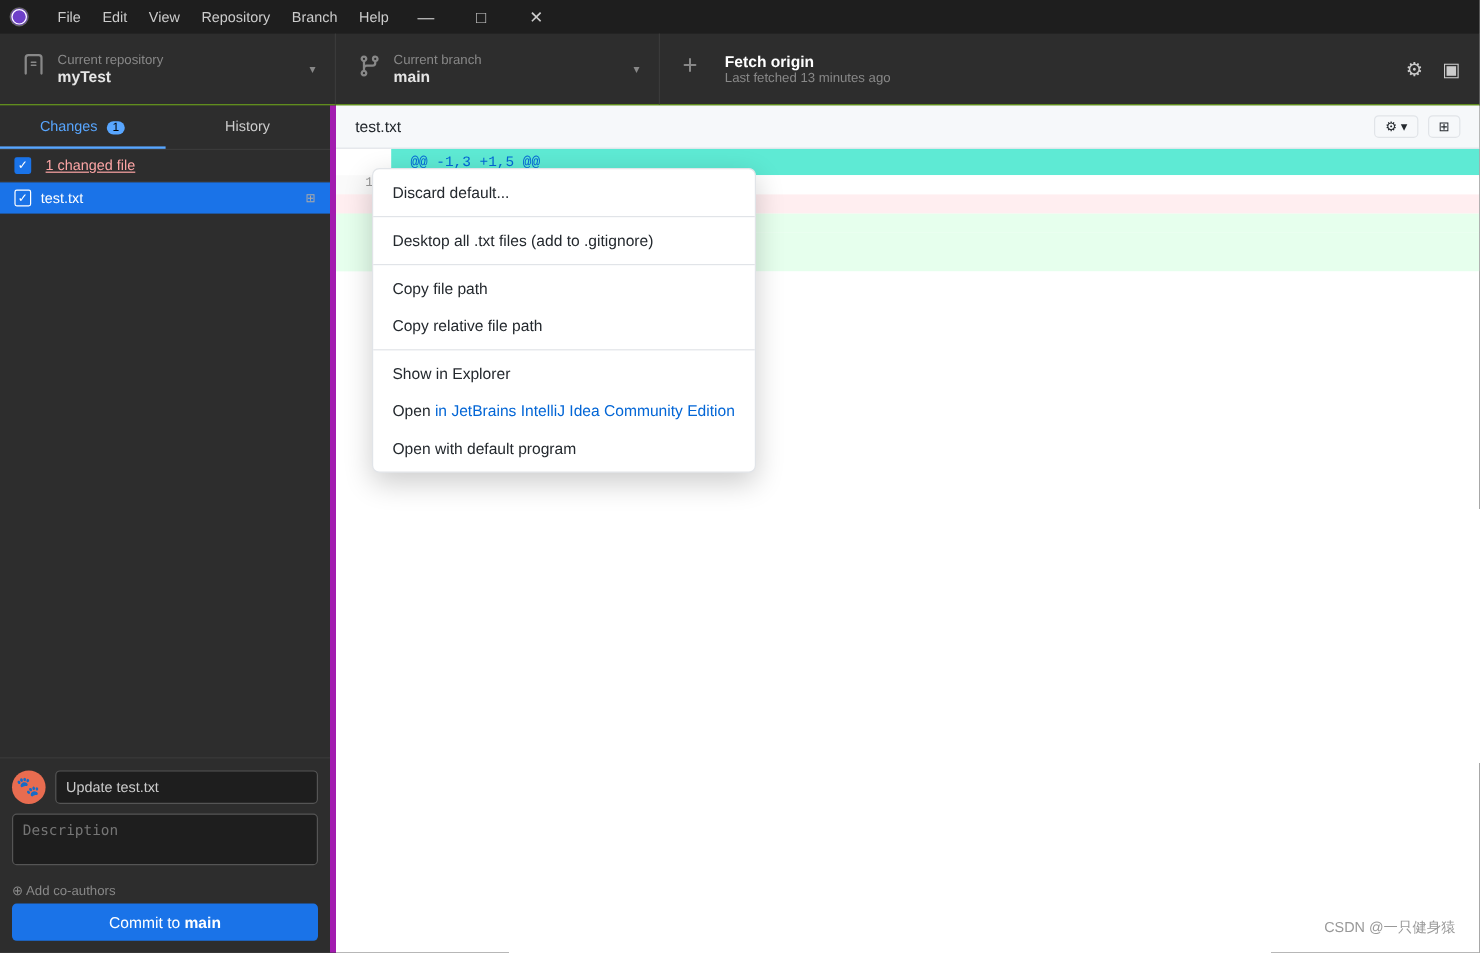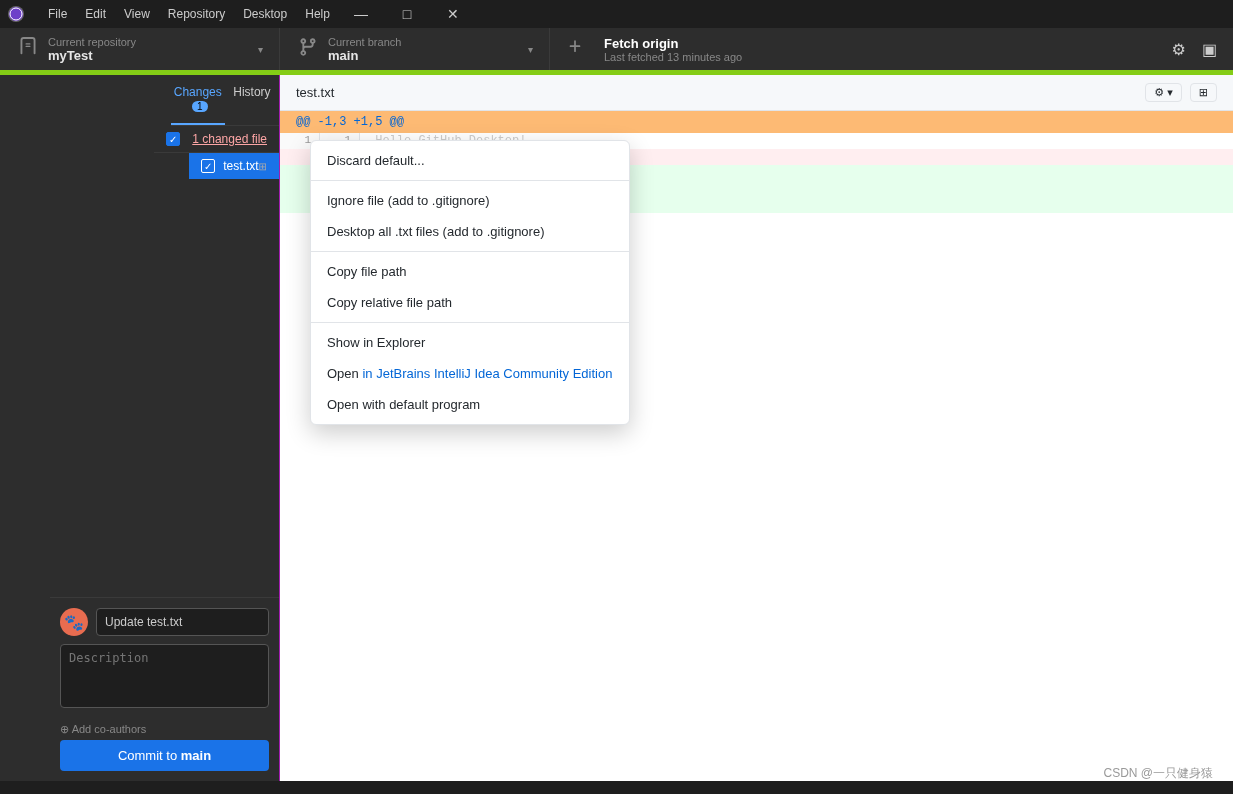--- a/index.html
+++ b/index.html
@@ -8,40 +8,40 @@
     
     .titlebar { display: flex; align-items: center; background: #1e1e1e; height: 28px; padding: 0 8px; justify-content: flex-start; }
     .titlebar-left { display: flex; align-items: center; gap: 12px; }
     .titlebar-menu { display: flex; align-items: center; gap: 2px; }
     .menu-item { color: #ccc; font-size: 12px; padding: 2px 8px; cursor: pointer; }
     .app-icon { width: 16px; height: 16px; background: #666; border-radius: 50%; margin-right: 4px; }
     .titlebar-controls { display: flex; gap: 0; }
     .title-btn { width: 46px; height: 28px; background: transparent; border: none; color: #ccc; font-size: 14px; cursor: pointer; display: flex; align-items: center; justify-content: center; }
 
     
-    .toolbar { display: flex; align-items: stretch; background: #2d2d2d; height: 47px; border-bottom: 5px solid #84cc16; }
+    .toolbar { display: flex; align-items: stretch; background: #2d2d2d; height: 60px; border-bottom: 1px solid #84cc16; }
     .toolbar-section { display: flex; align-items: center; padding: 0 16px; border-right: 1px solid #3a3a3a; flex: 1; cursor: pointer; gap: 8px; }
     .toolbar-icon { color: #888; font-size: 18px; width: 24px; text-align: center; }
     .toolbar-text { display: flex; flex-direction: column; }
     .toolbar-label { font-size: 11px; color: #888; }
     .toolbar-value { font-size: 13px; color: #e5e5e5; font-weight: 600; }
     .toolbar-arrow { color: #888; margin-left: auto; font-size: 10px; }
     .fetch-section { display: flex; align-items: center; padding: 0 16px; gap: 20px; cursor: pointer; min-width: 200px; }
     .fetch-icon { color: #888; font-size: 16px; }
     .fetch-text { display: flex; flex-direction: column; }
     .fetch-label { font-size: 13px; color: #fff; font-weight: 600; }
     .fetch-sublabel { font-size: 11px; color: #888; }
     .toolbar-right { display: flex; align-items: center; padding: 0 12px; gap: 8px; margin-left: auto; }
     .icon-btn { background: transparent; border: none; color: #ccc; font-size: 16px; cursor: pointer; padding: 4px; }
 
     
     .main { display: flex; height: calc(794px - 88px); }
 
     
-    .left-panel { width: 280px; min-width: 280px; background: #2d2d2d; display: flex; flex-direction: column; border-right: 1px solid #a21caf; align-items: flex-end; }
+    .left-panel { width: 280px; min-width: 280px; background: #2d2d2d; display: flex; flex-direction: column; border-right: 5px solid #a21caf; }
 
     
     .tabs { display: flex; background: #2d2d2d; border-bottom: 1px solid #3a3a3a; }
     .tab { flex: 1; text-align: center; padding: 10px 0; font-size: 12px; color: #ccc; cursor: pointer; border-bottom: 2px solid transparent; }
     .tab.active { color: #58a6ff; border-bottom: 2px solid #58a6ff; }
     .tab-badge { display: inline-block; background: #58a6ff; color: #000; border-radius: 10px; font-size: 10px; padding: 0 5px; margin-left: 4px; }
 
     
     .file-list-header { display: flex; align-items: center; padding: 6px 12px; border-bottom: 1px solid #3a3a3a; }
     .checkbox { width: 14px; height: 14px; background: #1a73e8; border: 1px solid #1a73e8; border-radius: 2px; display: flex; align-items: center; justify-content: center; cursor: pointer; }
@@ -52,34 +52,34 @@
     .file-item .file-checkbox { width: 14px; height: 14px; border: 1px solid #fff; border-radius: 2px; display: flex; align-items: center; justify-content: center; margin-right: 8px; flex-shrink: 0; }
     .file-item .file-checkbox .check { color: #fff; font-size: 10px; }
     .file-name { color: #fff; font-size: 12px; flex: 1; }
     .file-action-btn { color: #aaa; font-size: 10px; background: transparent; border: none; cursor: pointer; }
 
     
     .commit-area { margin-top: auto; padding: 10px; border-top: 1px solid #3a3a3a; }
     .commit-row { display: flex; align-items: center; gap: 8px; margin-bottom: 8px; }
     .avatar { width: 28px; height: 28px; border-radius: 50%; background: #e86c50; display: flex; align-items: center; justify-content: center; font-size: 16px; flex-shrink: 0; }
     .commit-input { flex: 1; background: #1e1e1e; border: 1px solid #555; border-radius: 4px; padding: 6px 8px; color: #ccc; font-size: 12px; outline: none; }
-    .commit-description { width: 100%; background: #1e1e1e; border: 1px solid #555; border-radius: 4px; padding: 6px 8px; color: #888; font-size: 12px; outline: none; resize: none; height: 64px; margin-bottom: 8px; }
+    .commit-description { width: 100%; background: #1e1e1e; border: 1px solid #555; border-radius: 4px; padding: 6px 8px; color: #888; font-size: 12px; outline: none; resize: none; height: 43px; margin-bottom: 8px; }
     .add-coauthor { display: flex; align-items: center; gap: 4px; color: #888; font-size: 11px; cursor: pointer; padding: 4px 0; }
     .commit-btn { width: 100%; background: #1a73e8; border: none; border-radius: 4px; color: #fff; padding: 8px; font-size: 13px; cursor: pointer; }
     .commit-btn strong { font-weight: 700; }
 
     
     .right-panel { flex: 1; background: #fff; display: flex; flex-direction: column; overflow: hidden; }
     .diff-header { background: #f6f8fa; border-bottom: 1px solid #e1e4e8; padding: 8px 16px; display: flex; align-items: center; justify-content: space-between; }
     .diff-filename { font-size: 13px; color: #24292e; font-weight: 500; }
     .diff-controls { display: flex; gap: 8px; }
     .diff-control-btn { background: #f6f8fa; border: 1px solid #e1e4e8; border-radius: 4px; padding: 2px 8px; font-size: 11px; color: #24292e; cursor: pointer; }
 
     .diff-content { flex: 1; overflow-y: auto; font-family: 'Courier New', monospace; font-size: 12px; }
-    .diff-hunk-header { background: #fdba74; color: #0366d6; padding: 4px 16px; font-size: 12px; }
+    .diff-hunk-header { background: #5eead4; color: #0366d6; padding: 4px 16px; font-size: 12px; margin-left: 46px; }
     .diff-line { display: flex; }
     .diff-line-num { width: 40px; padding: 1px 8px; text-align: right; color: #999; background: #fafafa; border-right: 1px solid #e1e4e8; font-size: 11px; flex-shrink: 0; user-select: none; }
     .diff-line-num.old { background: #ffeef0; }
     .diff-line-num.new { background: #e6ffed; }
     .diff-line-content { padding: 1px 8px; white-space: pre; flex: 1; }
     .diff-line.removed { background: #ffeef0; }
     .diff-line.added { background: #e6ffed; }
     .diff-line.normal { background: #fff; }
 
     
@@ -102,21 +102,21 @@
             <circle cx="8" cy="8" r="7" fill="#6e40c9"></circle>
             <path d="M8 2a6 6 0 100 12A6 6 0 008 2z" fill="none" stroke="#fff" stroke-width="1"></path>
           </svg>
       </div>
     </div>
     <div class="titlebar-menu">
       <span class="menu-item">File</span>
       <span class="menu-item">Edit</span>
       <span class="menu-item">View</span>
       <span class="menu-item">Repository</span>
-      <span class="menu-item">Desktop</span>
+      <span class="menu-item">Branch</span>
       <span class="menu-item">Help</span>
     </div>
   </div>
   <div class="titlebar-controls">
     <button class="title-btn">—</button>
     <button class="title-btn">□</button>
     <button class="title-btn close">✕</button>
   </div>
 </div>
 
@@ -254,21 +254,20 @@
         <span class="diff-line-num new"></span>
         <span class="diff-line-num new"></span>
         <span class="diff-line-content" style="color:#22863a;">+aa <span style="color:#22863a;background:#acf2bd;border-radius:2px;padding:0 2px;font-size:10px;">⊘↵</span></span>
       </div>
     </div>
   </div>
 
   <div class="context-menu">
     <div class="context-menu-item">Discard default...</div>
     <div class="context-menu-divider"></div>
-    <div class="context-menu-item">Ignore file (add to .gitignore)</div>
     <div class="context-menu-item">Desktop all .txt files (add to .gitignore)</div>
     <div class="context-menu-divider"></div>
     <div class="context-menu-item">Copy file path</div>
     <div class="context-menu-item">Copy relative file path</div>
     <div class="context-menu-divider"></div>
     <div class="context-menu-item">Show in Explorer</div>
     <div class="context-menu-item">Open <span class="highlight">in JetBrains IntelliJ Idea Community Edition</span></div>
     <div class="context-menu-item">Open with default program</div>
   </div>
 </div>

